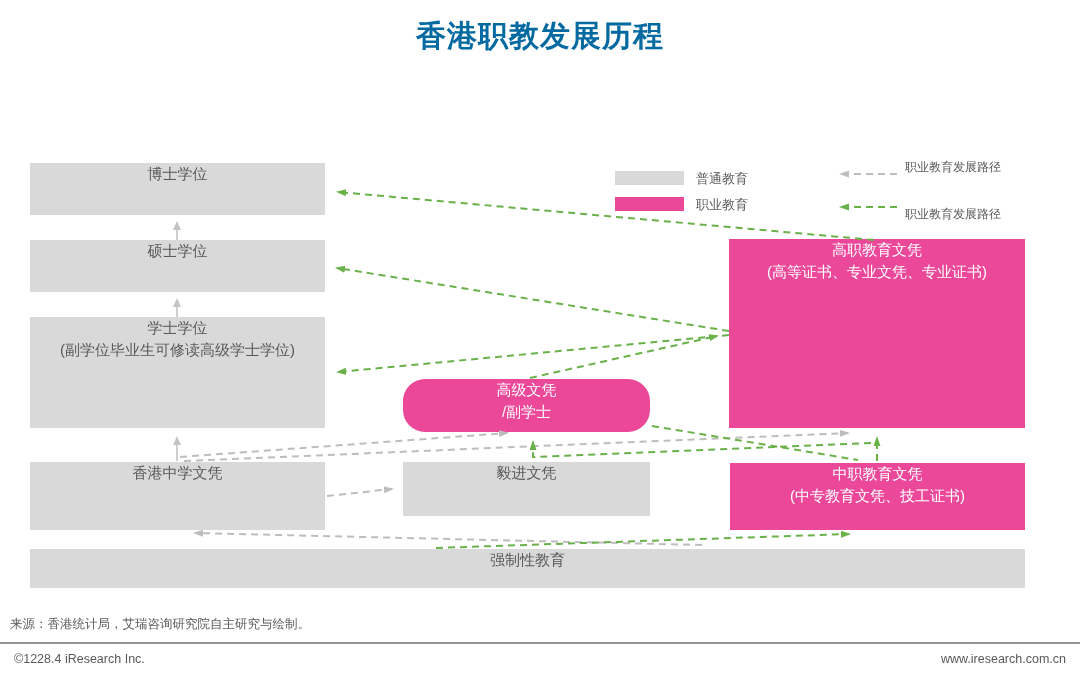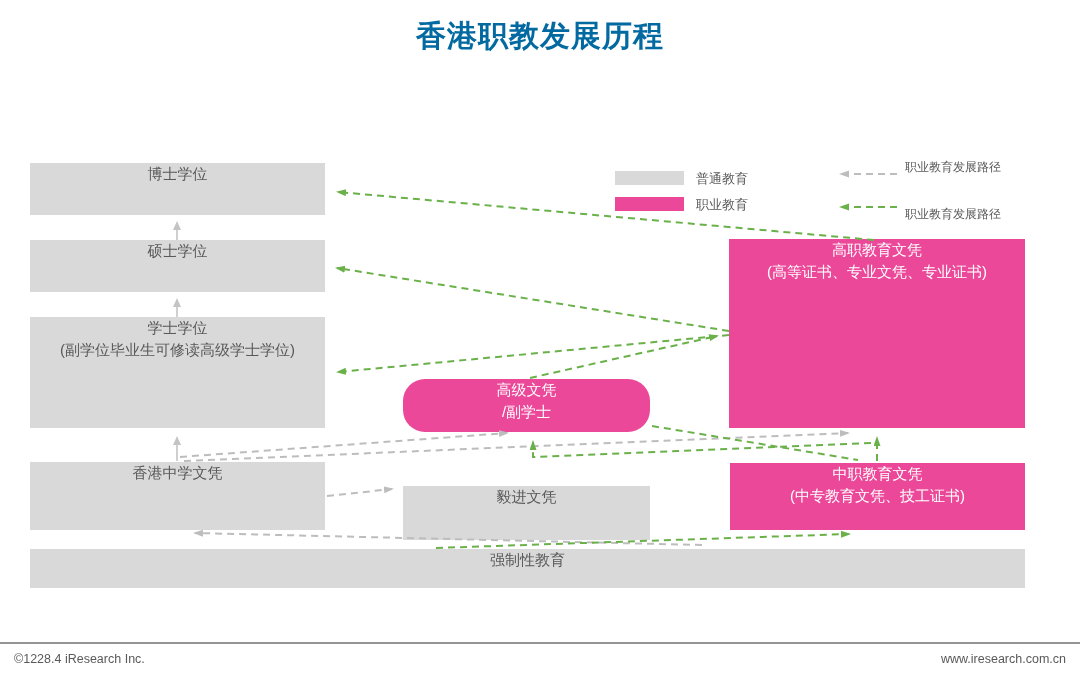--- a/index.html
+++ b/index.html
@@ -38,21 +38,21 @@
     <span>(副学位毕业生可修读高级学士学位)</span>
   </div>
   <div class="box gray" style="left:30px;top:462px;width:295px;height:68px;">
     <span>香港中学文凭</span>
   </div>
 
   <div class="box green" style="left:403px;top:379px;width:247px;height:53px;border-radius:22px;">
     <span>高级文凭</span>
     <span>/副学士</span>
   </div>
-  <div class="box gray" style="left:403px;top:486px;width:247px;height:54px;">
+  <div class="box gray" style="left:403px;top:462px;width:247px;height:54px;">
     <span>毅进文凭</span>
   </div>
 
   <div class="box green" style="left:729px;top:239px;width:296px;height:189px;">
     <span>高职教育文凭</span>
     <span>(高等证书、专业文凭、专业证书)</span>
   </div>
   <div class="box green" style="left:730px;top:463px;width:295px;height:67px;">
     <span>中职教育文凭</span>
     <span>(中专教育文凭、技工证书)</span>
@@ -106,17 +106,18 @@
       <path d="M729,335 L338,372" marker-end="url(#mgreen)"></path>
       <path d="M530,378 L717,336" marker-end="url(#mgreen)"></path>
       <path d="M877,461 L877,438" marker-end="url(#mgreen)"></path>
       <path d="M871,443 L533,457 L533,442" marker-end="url(#mgreen)"></path>
       <path d="M652,426 L858,460"></path>
       <path d="M436,548 L849,534" marker-end="url(#mgreen)"></path>
       <path d="M897,207 L841,207" marker-end="url(#mgreen)"></path>
     </g>
   </svg>
 
+  <div class="source">来源：香港统计局，艾瑞咨询研究院自主研究与绘制。</div>
   <div class="bottombar"></div>
   <div class="copyright">©1228.4 iResearch Inc.</div>
   <div class="website">www.iresearch.com.cn</div>
 
 </div>
 
 </body></html>

